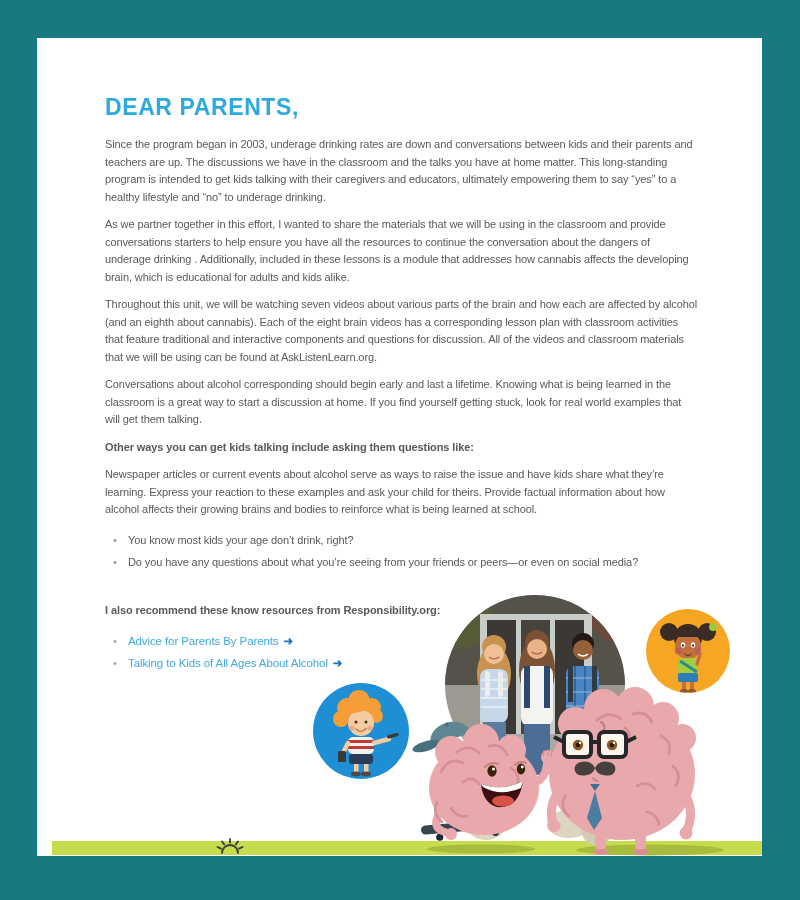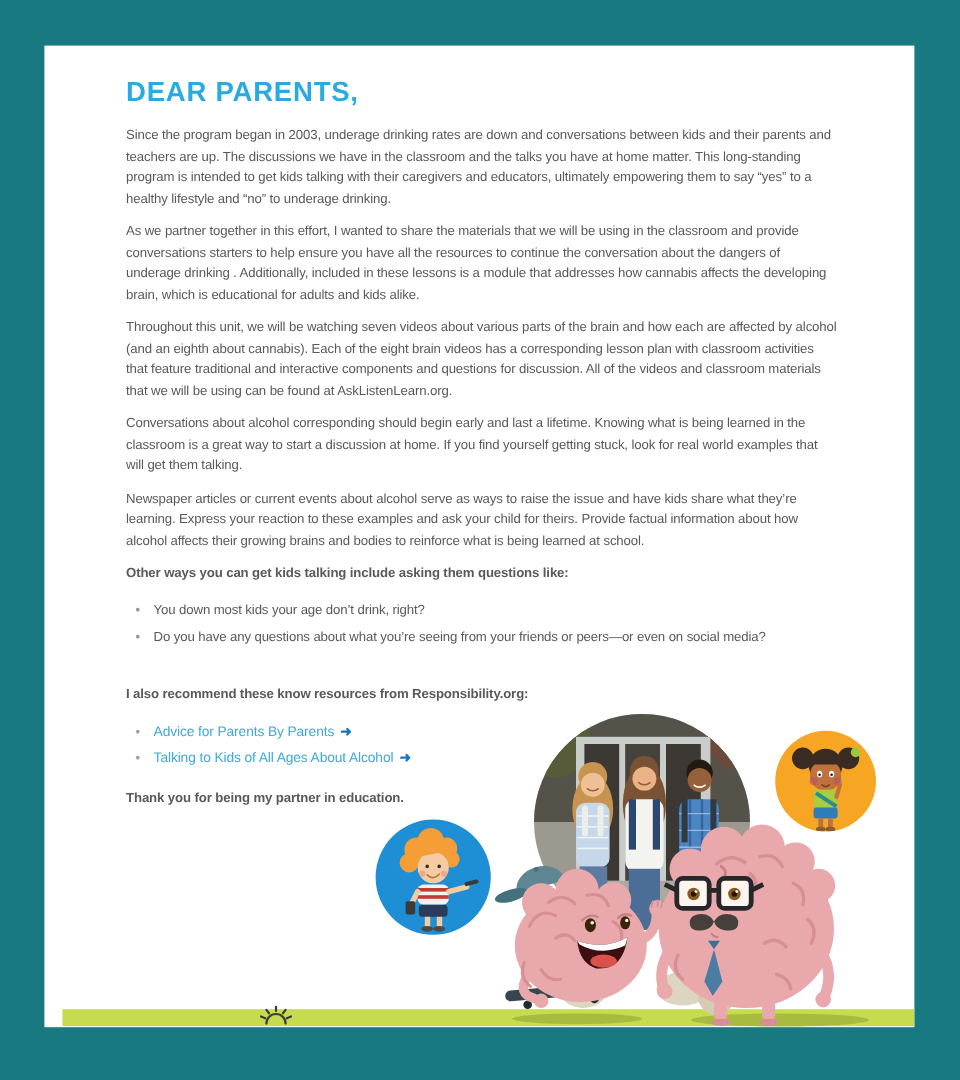--- a/index.html
+++ b/index.html
@@ -9,21 +9,21 @@
     background:#187A80;
     font-family:"Liberation Sans", sans-serif;
     overflow:hidden;
   }
   .canvas { position:relative; width:800px; height:900px; }
   .page {
     position:absolute; left:37px; top:38px;
     width:725px; height:818px;
     background:#ffffff;
   }
-  .content { position:relative; z-index:2; padding:25px 64px 0 68px; }
+  .content { position:relative; z-index:2; padding:25px 64px 0 68px;margin-top:31px; }
   h1.title {
     margin:0 0 15px 0;
     color:#2BAAE2;
     font-size:23px; font-weight:bold; letter-spacing:0.6px;
   }
   p.body {
     margin:0 0 10px 0;
     color:#58595B;
     font-size:11px; line-height:17.5px; letter-spacing:-0.1px;
   }
@@ -57,43 +57,42 @@
   <div class="page">
 
     <div class="content">
       <h1 class="title">DEAR PARENTS,</h1>
 
 
       <p class="body">Since the program began in 2003, underage drinking rates are down and conversations between kids and their parents and teachers are up. The discussions we have in the classroom and the talks you have at home matter. This long-standing program is intended to get kids talking with their caregivers and educators, ultimately empowering them to say “yes” to a healthy lifestyle and “no” to underage drinking.</p>
       <p class="body">As we partner together in this effort, I wanted to share the materials that we will be using in the classroom and provide conversations starters to help ensure you have all the resources to continue the conversation about the dangers of underage drinking . Additionally, included in these lessons is a module that addresses how cannabis affects the developing brain, which is educational for adults and kids alike.</p>
       <p class="body">Throughout this unit, we will be watching seven videos about various parts of the brain and how each are affected by alcohol (and an eighth about cannabis). Each of the eight brain videos has a corresponding lesson plan with classroom activities that feature traditional and interactive components and questions for discussion. All of the videos and classroom materials that we will be using can be found at AskListenLearn.org.</p>
       <p class="body">Conversations about alcohol corresponding should begin early and last a lifetime. Knowing what is being learned in the classroom is a great way to start a discussion at home. If you find yourself getting stuck, look for real world examples that will get them talking.</p>
+      <p class="body bold">Other ways you can get kids talking include asking them questions like:</p>
+
       <p class="body">Newspaper articles or current events about alcohol serve as ways to raise the issue and have kids share what they’re learning. Express your reaction to these examples and ask your child for theirs. Provide factual information about how alcohol affects their growing brains and bodies to reinforce what is being learned at school.</p>
-
-      <p class="body bold">Other ways you can get kids talking include asking them questions like:</p>
       <ul class="bullets">
-        <li><span>You down most kids your age don’t drink, right?</span></li>
+        <li><span>You know most kids your age don’t drink, right?</span></li>
         <li><span>Do you have any questions about what you’re seeing from your friends or peers—or even on social media?</span></li>
       </ul>
 
       <p class="body bold resources-heading">
         <br>
         <span>I also recommend these know resources from Responsibility.org:</span>
       </p>
 
       <ul class="bullets link-list">
         <li>
           <a href="#"><span>Advice for Parents By Parents</span><span class="arrow">➜</span></a>
         </li>
         <li>
           <a href="#"><span>Talking to Kids of All Ages About Alcohol</span><span class="arrow">➜</span></a>
         </li>
       </ul>
 
-      <p class="body bold closing">Thank you for being my partner in education.</p>
     </div>
 
     <svg class="illustration" viewBox="0 0 725 300" xmlns="http://www.w3.org/2000/svg">
       <defs>
         <clipPath id="photoClip">
             <circle cx="498" cy="129" r="90"></circle>
           </clipPath>
         <clipPath id="orangeClip">
             <circle cx="651" cy="95" r="42"></circle>
           </clipPath>

